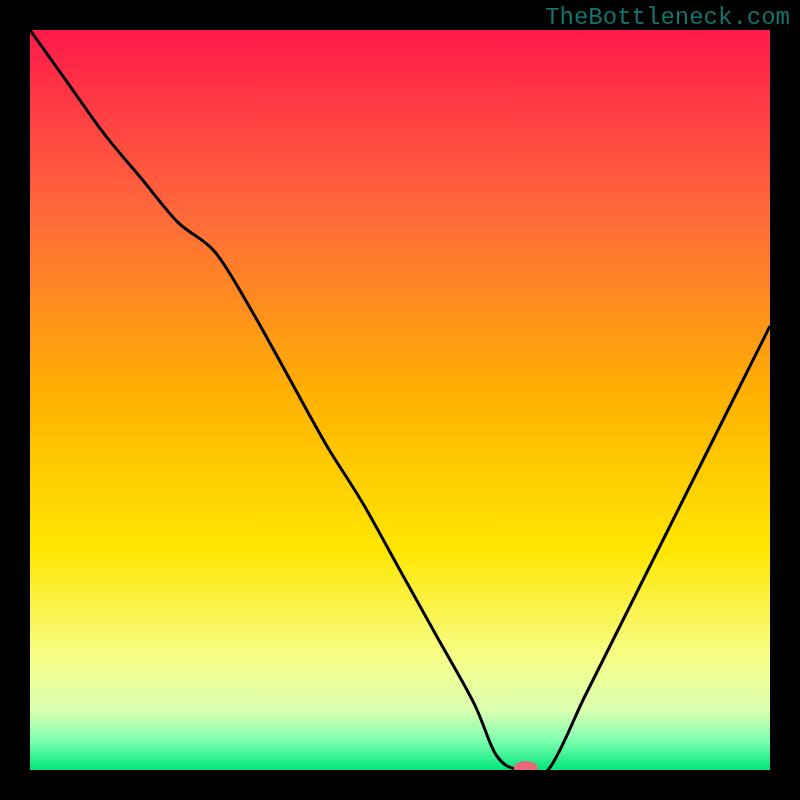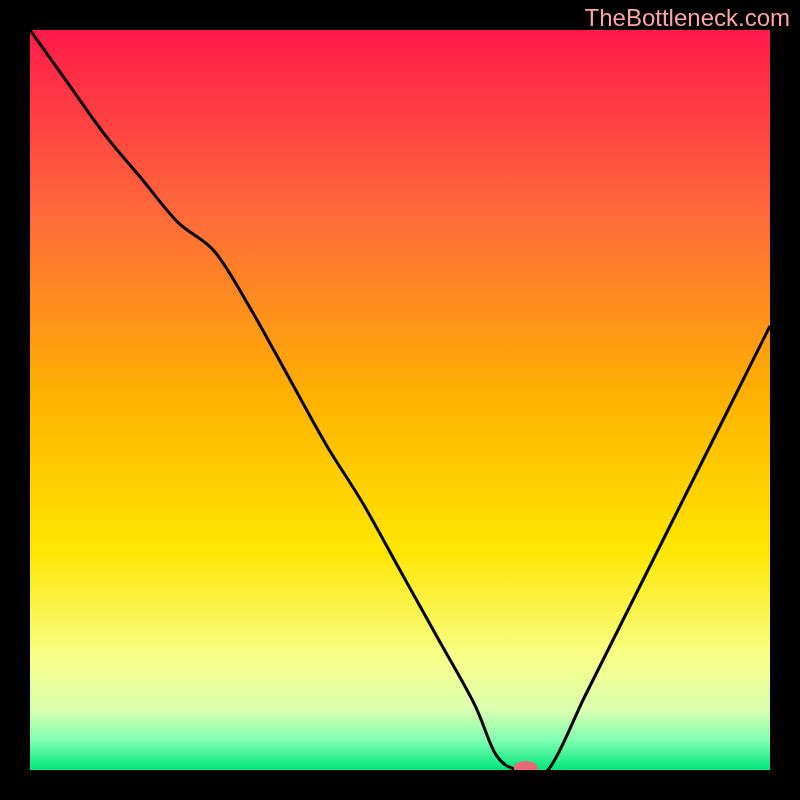--- a/index.html
+++ b/index.html
@@ -13,23 +13,23 @@
   .outer {
     position: relative;
     width: 800px;
     height: 800px;
     background: #000;
   }
   .watermark {
     position: absolute;
     top: 4px;
     right: 10px;
-    font-family: Liberation Sans, sans-serif;
+    font-family: Liberation Mono, monospace;
     font-size: 24px;
-    color: #fca5a5;
+    color: #0f766e;
     z-index: 10;
   }
   .plot {
     position: absolute;
     left: 30px;
     top: 30px;
     width: 740px;
     height: 740px;
     overflow: hidden;
   }

